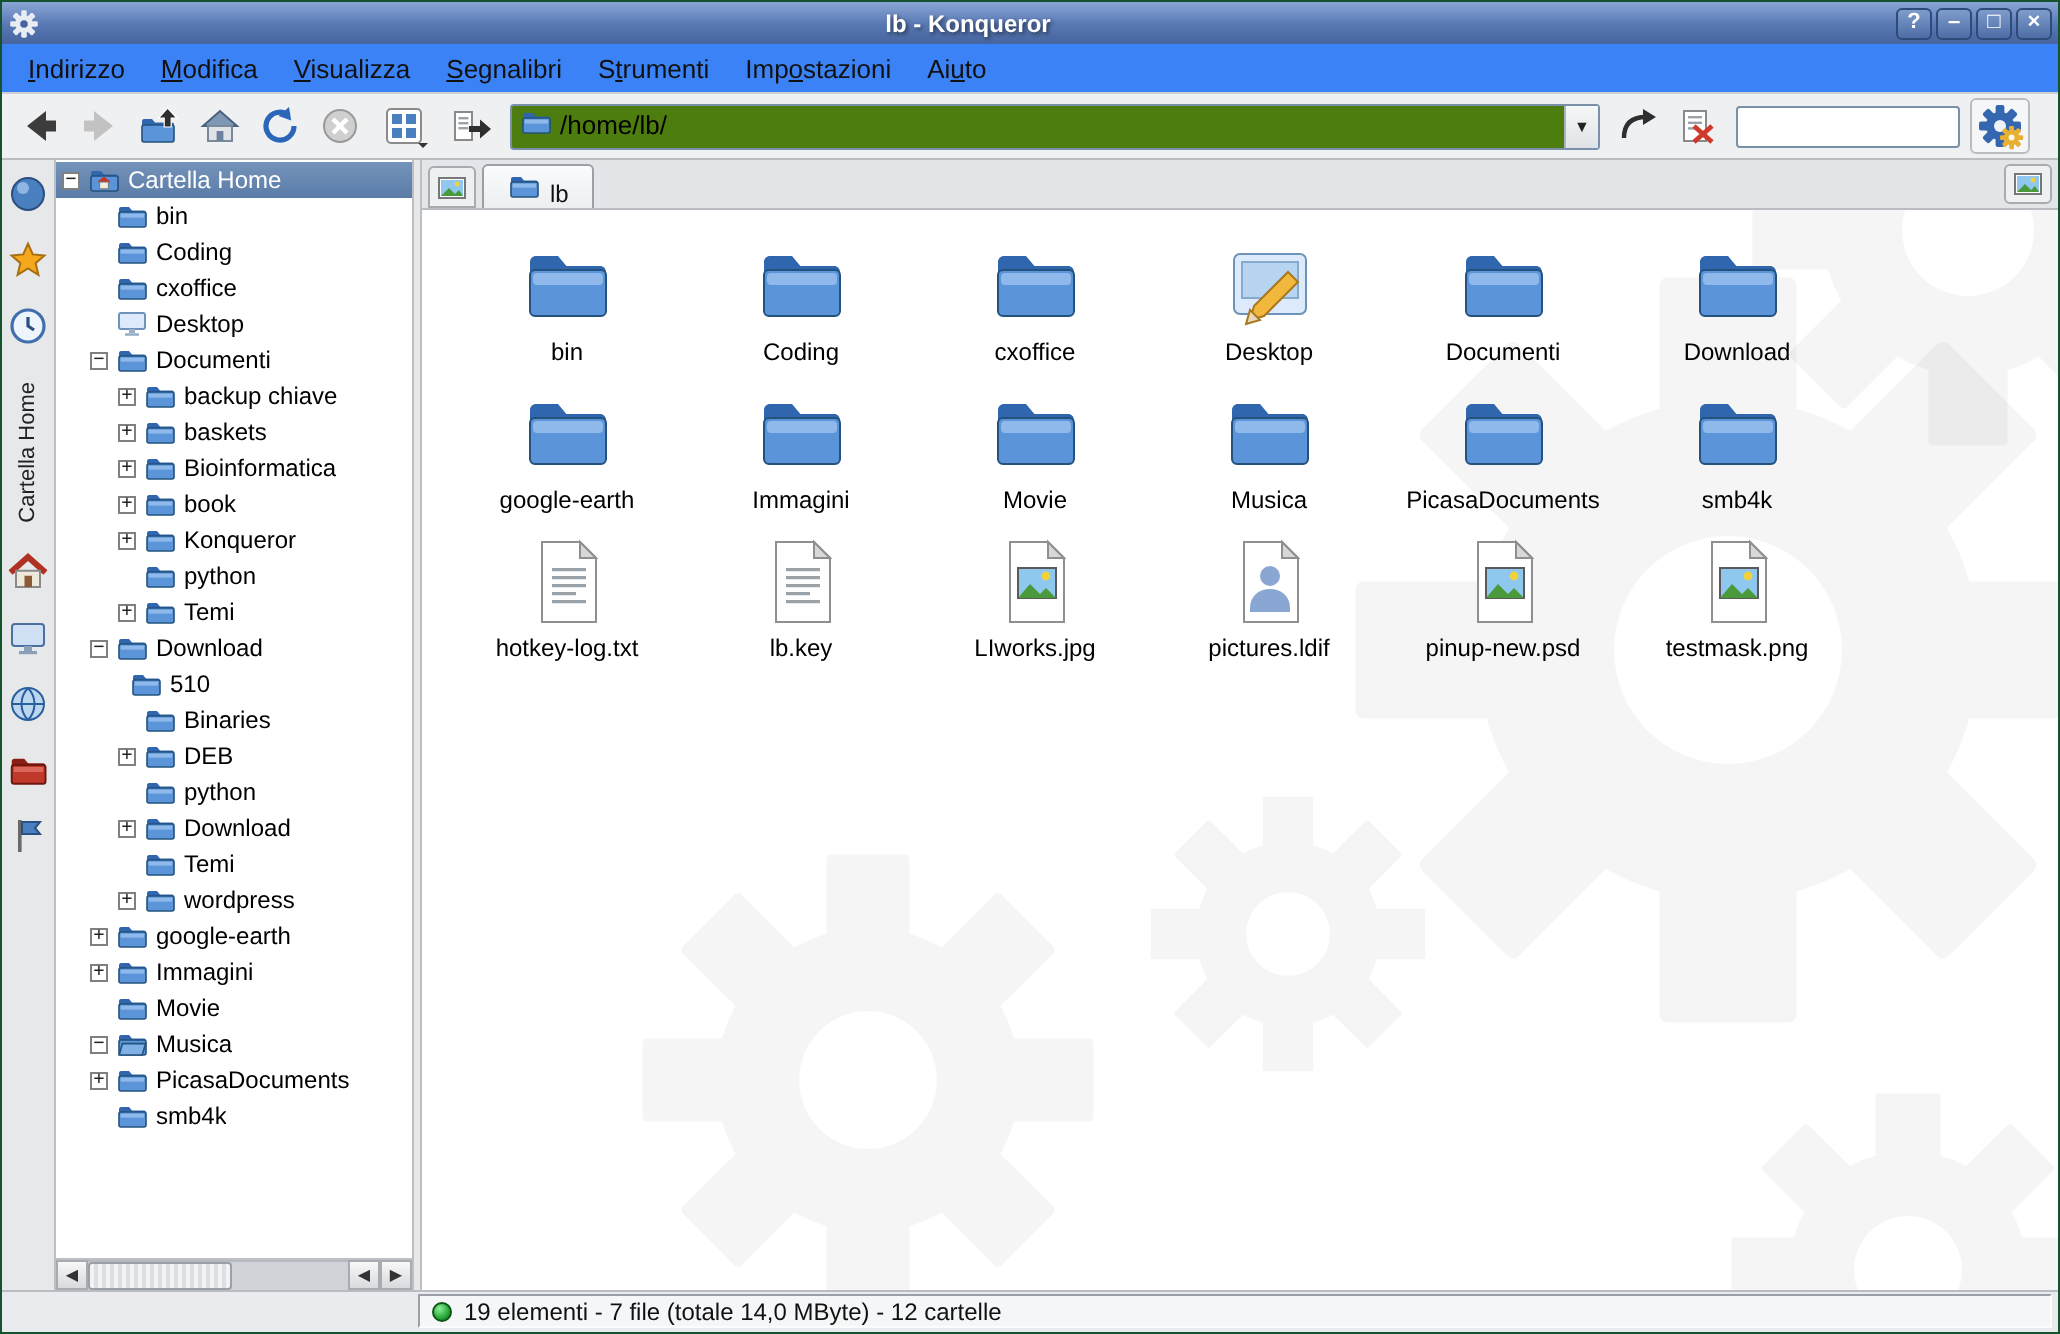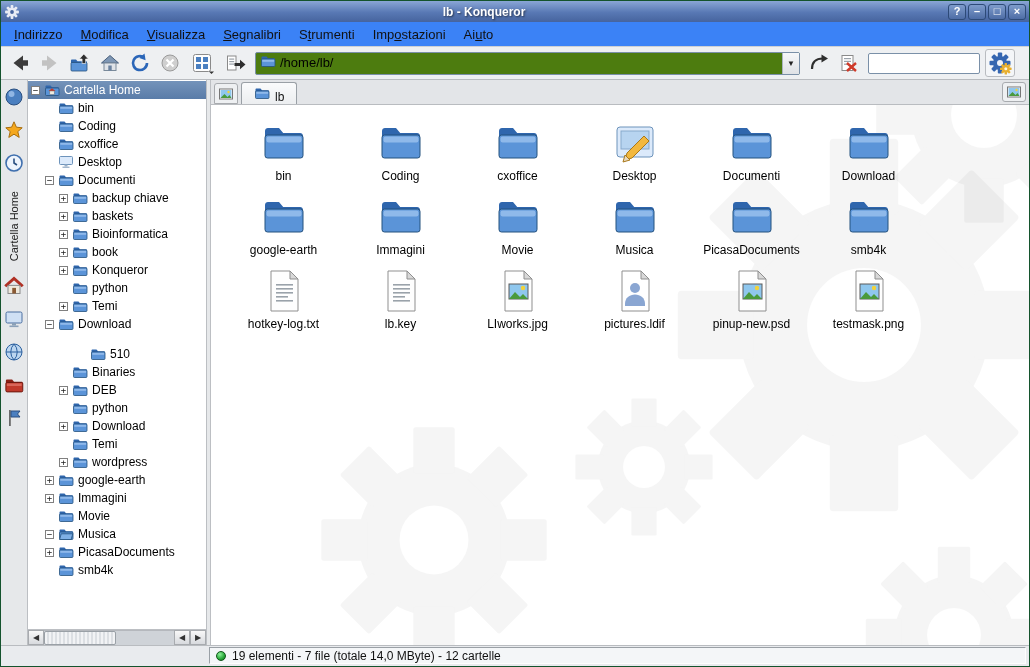--- a/index.html
+++ b/index.html
@@ -466,21 +466,21 @@
             <span class="exp">−</span>
             <span class="ticon">
               <svg width="16" height="16" viewBox="0 0 16 16">
                 <path d="M1.5 4.5c0-.6.5-1 1-1h4L8 5.3h6c.6 0 1 .5 1 1v.7H1.5z" fill="#2f66ad"></path>
                 <rect x="1.5" y="6" width="13.5" height="7.5" rx="1" fill="#5b94d8" stroke="#24527e" stroke-width=".8"></rect>
                 <rect x="2.3" y="6.8" width="11.8" height="2" fill="#8fb9ea"></rect>
               </svg>
             </span>
             <span class="tlabel">Download</span>
           </div>
-          <div class="trow" style="padding-left: 49px; margin-top: 12px;">
+          <div class="trow" style="padding-left: 24px;">
             <span class="exp-sp"></span>
             <span class="ticon">
               <svg width="16" height="16" viewBox="0 0 16 16">
                 <path d="M1.5 4.5c0-.6.5-1 1-1h4L8 5.3h6c.6 0 1 .5 1 1v.7H1.5z" fill="#2f66ad"></path>
                 <rect x="1.5" y="6" width="13.5" height="7.5" rx="1" fill="#5b94d8" stroke="#24527e" stroke-width=".8"></rect>
                 <rect x="2.3" y="6.8" width="11.8" height="2" fill="#8fb9ea"></rect>
               </svg>
             </span>
             <span class="tlabel">510</span>
           </div>

